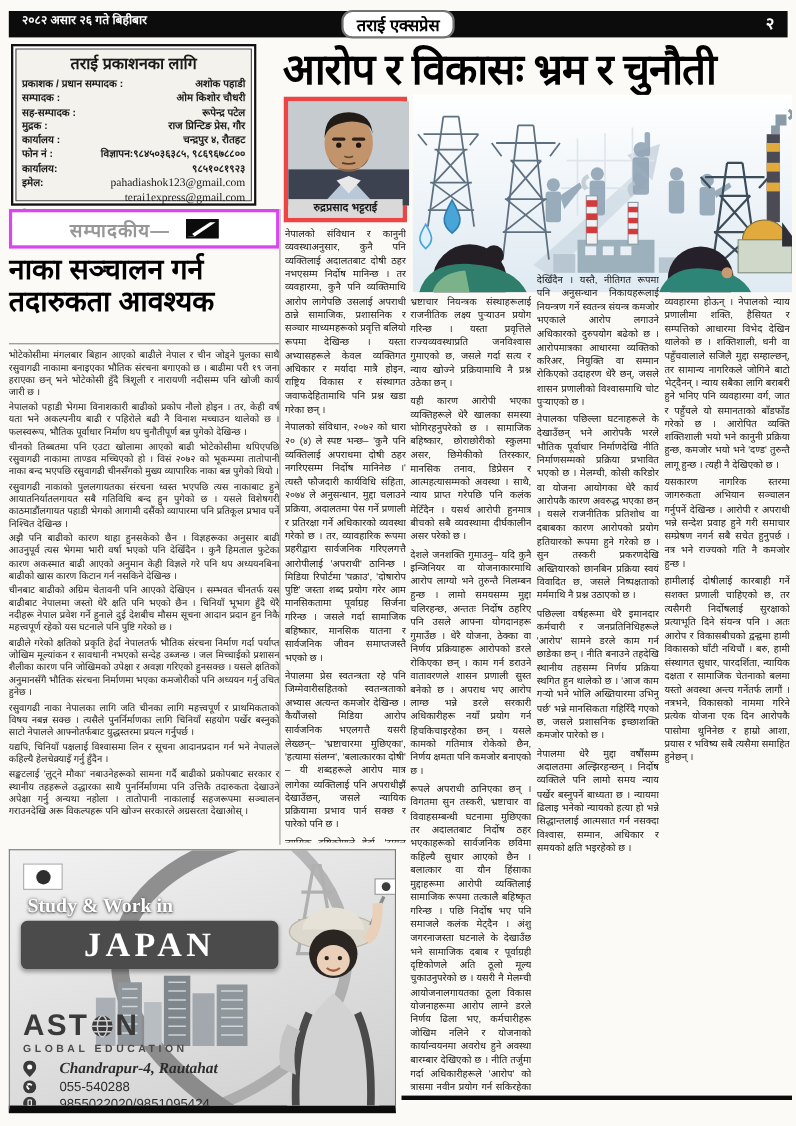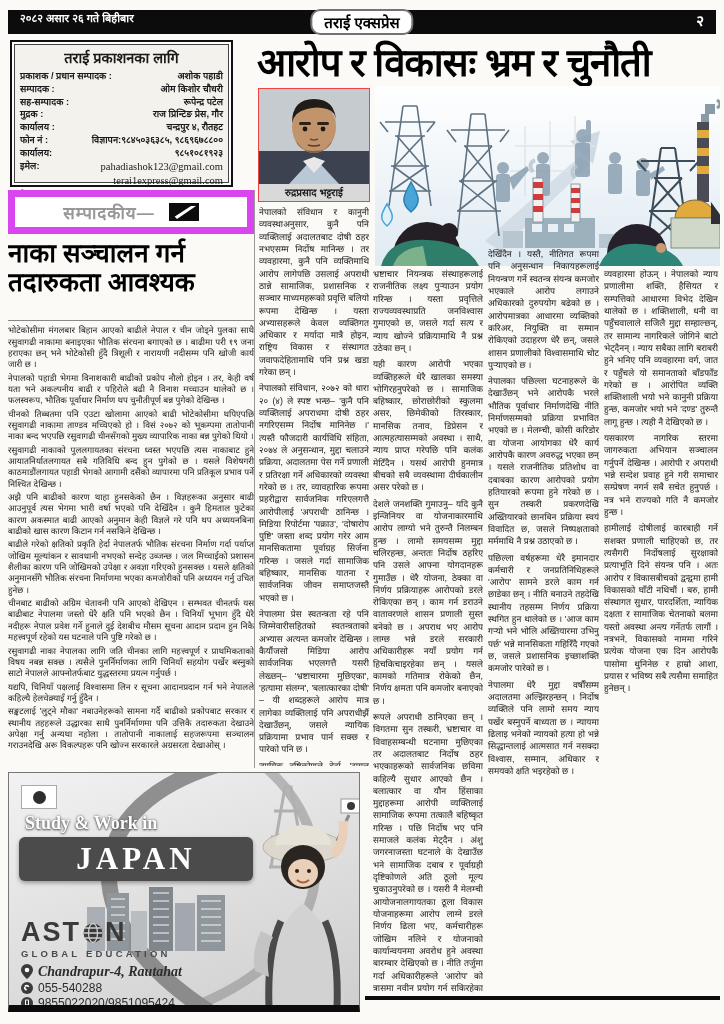--- a/index.html
+++ b/index.html
@@ -19,29 +19,29 @@
           padding:5px 8px 4px;box-sizing:border-box;}
   .pub-title{text-align:center;font-size:14.5px;font-weight:bold;margin-bottom:3px;}
   .pub-row{display:flex;justify-content:space-between;font-size:9.3px;font-weight:bold;line-height:1.38;}
   .pub-row .pv{text-align:right;}
   .pub-row.latin .pv{font-weight:normal;font-family:"Liberation Serif","DejaVu Serif",serif;font-size:10.5px;}
   
   .headline{position:absolute;left:257px;top:34px;width:463px;height:52px;margin:0;
             font-size:39px;font-weight:800;letter-spacing:-1px;color:#000;white-space:nowrap;
             transform-origin:left top;transform:scaleX(.98);}
   .portrait{position:absolute;left:258px;top:88px;width:112px;height:114px;margin:0;
-            border:1px solid #ef4444;background:#c9ced2;box-sizing:border-box;}
+            border:4px solid #ef4444;background:#c9ced2;box-sizing:border-box;}
   .portrait svg{display:block;}
   .portrait figcaption{position:absolute;left:0;right:0;bottom:0;height:17px;background:#d9d9d9;
             font-size:10px;font-weight:bold;text-align:center;line-height:17px;}
   .illustration{position:absolute;left:375px;top:86px;width:345px;height:180px;overflow:hidden;}
   
   .vrule{position:absolute;left:254px;top:190px;width:1px;height:578px;background:#9a9a9a;}
   .editorial{position:absolute;left:8px;top:190px;width:246px;height:578px;overflow:hidden;}
-  .ed-head{border:7px solid #d946ef;height:30px;display:flex;align-items:center;justify-content:center;gap:14px;background:#fff;}
+  .ed-head{border:3px solid #d946ef;height:30px;display:flex;align-items:center;justify-content:center;gap:14px;background:#fff;}
   .ed-label{font-size:17px;font-weight:bold;color:#979797;letter-spacing:1px;}
   .pen{display:inline-block;line-height:0;}
   .ed-headline{margin:5px 0 4px;font-size:26px;line-height:1.12;font-weight:800;color:#000;
                border-bottom:1px solid #888;padding-bottom:23px;}
   .ed-body{font-size:8.6px;line-height:1.32;text-align:justify;}
   .ed-body p{margin:0 0 2px;}
   
   .col{position:absolute;font-size:8.8px;line-height:1.4;text-align:justify;overflow:hidden;}
   .col p{margin:0 0 4px;}
   .col1{left:259px;top:206px;width:110px;height:560px;}
@@ -60,21 +60,21 @@
   .ad-line1{position:absolute;left:16px;top:40px;font-family:"Liberation Serif","DejaVu Serif",serif;
             font-size:18px;color:#fff;text-shadow:0 1px 2px #555,0 0 3px #666;font-weight:bold;}
   .japan-band{position:absolute;left:10px;top:64px;width:234px;height:44px;background:#4b4b4b;border-radius:6px;
             display:flex;align-items:center;justify-content:center;box-shadow:0 2px 4px rgba(0,0,0,.35);}
   .japan-band span{font-family:"Liberation Serif","DejaVu Serif",serif;font-size:31px;font-weight:bold;
             color:#fff;letter-spacing:4px;}
   .aston{position:absolute;left:12px;top:146px;width:220px;}
   .aston-word{display:flex;align-items:center;font-size:27px;font-weight:800;color:#3a3a3a;letter-spacing:2px;line-height:1;}
   .aston-word .globe{display:inline-block;margin:0 1px;line-height:0;}
   .aston-sub{font-size:9.5px;font-weight:bold;color:#4a4a4a;letter-spacing:3.2px;margin:2px 0 4px;}
-  .ad-contact{display:flex;align-items:center;gap:5px;font-size:12px;color:#2c2c2c;line-height:1.25;}
+  .ad-contact{display:flex;align-items:center;gap:21px;font-size:12px;color:#2c2c2c;line-height:1.25;}
   .ad-contact.addr{font-family:"Liberation Serif","DejaVu Serif",serif;font-style:italic;font-weight:bold;font-size:14px;}
   .ad-contact .ic{display:inline-block;line-height:0;}
 </style>
 </head>
 <body>
 
 <div id="page">
 
   <header class="topbar">
     <span class="date">२०८२ असार २६ गते बिहीबार</span>
@@ -257,22 +257,22 @@
         </svg>
       </span>
     </div>
     <h2 class="ed-headline">नाका सञ्चालन गर्न तदारुकता आवश्यक</h2>
     <div class="ed-body">
       <p>भोटेकोसीमा मंगलबार बिहान आएको बाढीले नेपाल र चीन जोड्ने पुलका साथै रसुवागढी नाकामा बनाइएका भौतिक संरचना बगाएको छ । बाढीमा परी १९ जना हराएका छन् भने भोटेकोसी हुँदै त्रिशूली र नारायणी नदीसम्म पनि खोजी कार्य जारी छ ।</p>
       <p>नेपालको पहाडी भेगमा विनाशकारी बाढीको प्रकोप नौलो होइन । तर, केही वर्ष यता भने अकल्पनीय बाढी र पहिरोले बढी नै विनाश मच्चाउन थालेको छ । फलस्वरूप, भौतिक पूर्वाधार निर्माण थप चुनौतीपूर्ण बन्न पुगेको देखिन्छ ।</p>
       <p>चीनको तिब्बतमा पनि एउटा खोलामा आएको बाढी भोटेकोसीमा थपिएपछि रसुवागढी नाकामा ताण्डव मच्चिएको हो । विसं २०७२ को भूकम्पमा तातोपानी नाका बन्द भएपछि रसुवागढी चीनसँगको मुख्य व्यापारिक नाका बन्न पुगेको थियो ।</p>
       <p>रसुवागढी नाकाको पुललगायतका संरचना ध्वस्त भएपछि त्यस नाकाबाट हुने आयातनिर्यातलगायत सबै गतिविधि बन्द हुन पुगेको छ । यसले विशेषगरी काठमाडौंलगायत पहाडी भेगको आगामी दसैंको व्यापारमा पनि प्रतिकूल प्रभाव पर्ने निश्चित देखिन्छ ।</p>
       <p>अझै पनि बाढीको कारण थाहा हुनसकेको छैन । विज्ञहरूका अनुसार बाढी आउनुपूर्व त्यस भेगमा भारी वर्षा भएको पनि देखिँदैन । कुनै हिमताल फुटेका कारण अकस्मात बाढी आएको अनुमान केही विज्ञले गरे पनि थप अध्ययनबिना बाढीको खास कारण किटान गर्न नसकिने देखिन्छ ।</p>
+      <p>चीनबाट बाढीको अग्रिम चेतावनी पनि आएको देखिएन । सम्भवत चीनतर्फ यस बाढीबाट नेपालमा जस्तो धेरै क्षति पनि भएको छैन । चिनियाँ भूभाग हुँदै धेरै नदीहरू नेपाल प्रवेश गर्ने हुनाले दुई देशबीच मौसम सूचना आदान प्रदान हुन निकै महत्त्वपूर्ण रहेको यस घटनाले पनि पुष्टि गरेको छ ।</p>
       <p>बाढीले गरेको क्षतिको प्रकृति हेर्दा नेपालतर्फ भौतिक संरचना निर्माण गर्दा पर्याप्त जोखिम मूल्यांकन र सावधानी नभएको सन्देह उब्जन्छ । जल मिच्चाईको प्रशासन शैलीका कारण पनि जोखिमको उपेक्षा र अवज्ञा गरिएको हुनसक्छ । यसले क्षतिको अनुमानसँगै भौतिक संरचना निर्माणमा भएका कमजोरीको पनि अध्ययन गर्नु उचित हुनेछ ।</p>
-      <p>चीनबाट बाढीको अग्रिम चेतावनी पनि आएको देखिएन । सम्भवत चीनतर्फ यस बाढीबाट नेपालमा जस्तो धेरै क्षति पनि भएको छैन । चिनियाँ भूभाग हुँदै धेरै नदीहरू नेपाल प्रवेश गर्ने हुनाले दुई देशबीच मौसम सूचना आदान प्रदान हुन निकै महत्त्वपूर्ण रहेको यस घटनाले पनि पुष्टि गरेको छ ।</p>
       <p>रसुवागढी नाका नेपालका लागि जति चीनका लागि महत्त्वपूर्ण र प्राथमिकताको विषय नबन्न सक्छ । त्यसैले पुनर्निर्माणका लागि चिनियाँ सहयोग पर्खेर बस्नुको साटो नेपालले आफ्नोतर्फबाट युद्धस्तरमा प्रयत्न गर्नुपर्छ ।</p>
       <p>यद्यपि, चिनियाँ पक्षलाई विश्वासमा लिन र सूचना आदानप्रदान गर्न भने नेपालले कहिल्यै हेलचेक्र्याइँ गर्नु हुँदैन ।</p>
       <p>सङ्कटलाई 'लुट्ने मौका' नबाउनेहरूको सामना गर्दै बाढीको प्रकोपबाट सरकार र स्थानीय तहहरूले उद्धारका साथै पुनर्निर्माणमा पनि उत्तिकै तदारुकता देखाउने अपेक्षा गर्नु अन्यथा नहोला । तातोपानी नाकालाई सहजरूपमा सञ्चालन गराउनदेखि अरू विकल्पहरू पनि खोज्न सरकारले अग्रसरता देखाओस् ।</p>
     </div>
   </section>
 
   <div class="col col1">
     <p>नेपालको संविधान र कानुनी व्यवस्थाअनुसार, कुनै पनि व्यक्तिलाई अदालतबाट दोषी ठहर नभएसम्म निर्दोष मानिन्छ । तर व्यवहारमा, कुनै पनि व्यक्तिमाथि आरोप लागेपछि उसलाई अपराधी ठान्ने सामाजिक, प्रशासनिक र सञ्चार माध्यमहरूको प्रवृत्ति बलियो रूपमा देखिन्छ । यस्ता अभ्यासहरूले केवल व्यक्तिगत अधिकार र मर्यादा मात्रै होइन, राष्ट्रिय विकास र संस्थागत जवाफदेहितामाथि पनि प्रश्न खडा गरेका छन् ।</p>
     <p>नेपालको संविधान, २०७२ को धारा २० (४) ले स्पष्ट भन्छ– 'कुनै पनि व्यक्तिलाई अपराधमा दोषी ठहर नगरिएसम्म निर्दोष मानिनेछ ।' त्यस्तै फौजदारी कार्यविधि संहिता, २०७४ ले अनुसन्धान, मुद्दा चलाउने प्रक्रिया, अदालतमा पेस गर्ने प्रणाली र प्रतिरक्षा गर्ने अधिकारको व्यवस्था गरेको छ । तर, व्यावहारिक रूपमा प्रहरीद्वारा सार्वजनिक गरिएलगत्तै आरोपीलाई 'अपराधी' ठानिन्छ । मिडिया रिपोर्टमा 'पक्राउ', 'दोषारोप पुष्टि' जस्ता शब्द प्रयोग गरेर आम मानसिकतामा पूर्वाग्रह सिर्जना गरिन्छ । जसले गर्दा सामाजिक बहिष्कार, मानसिक यातना र सार्वजनिक जीवन समाप्तजस्तै भएको छ ।</p>
     <p>नेपालमा प्रेस स्वतन्त्रता रहे पनि जिम्मेवारीसहितको स्वतन्त्रताको अभ्यास अत्यन्त कमजोर देखिन्छ । कैयौंजसो मिडिया आरोप सार्वजनिक भएलगत्तै यसरी लेख्छन्– 'भ्रष्टाचारमा मुछिएका', 'हत्यामा संलग्न', 'बलात्कारका दोषी' – यी शब्दहरूले आरोप मात्र लागेका व्यक्तिलाई पनि अपराधीझैं देखाउँछन्, जसले न्यायिक प्रक्रियामा प्रभाव पार्न सक्छ र पारेको पनि छ ।</p>

